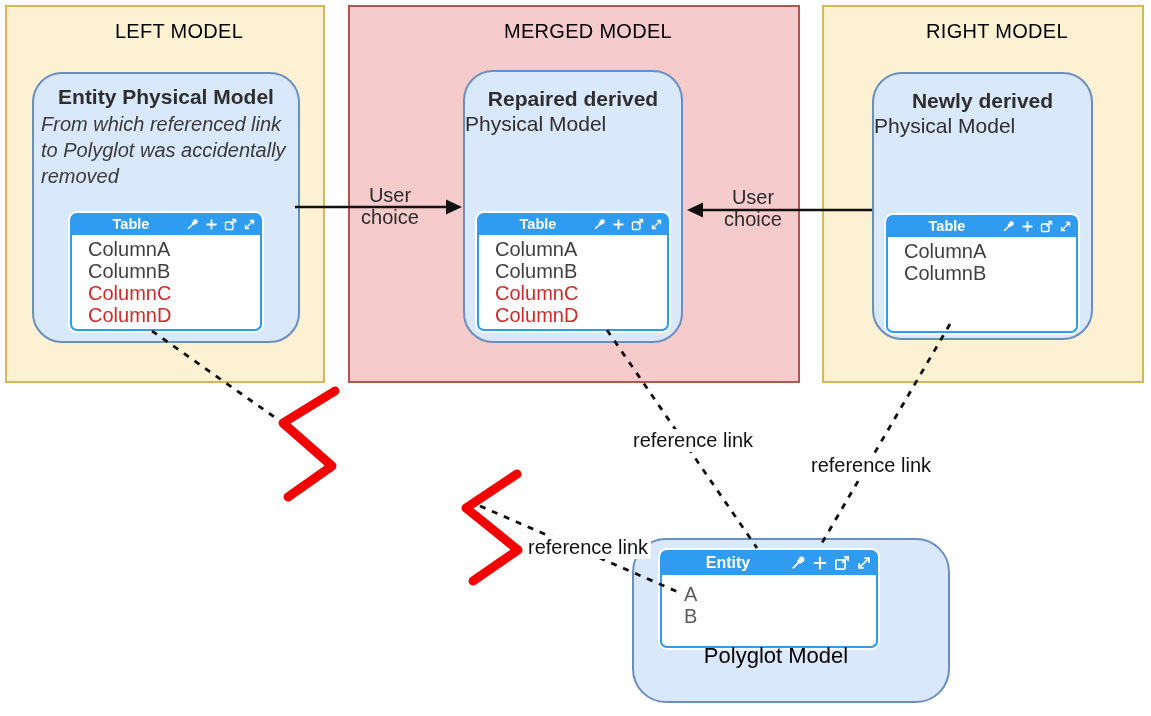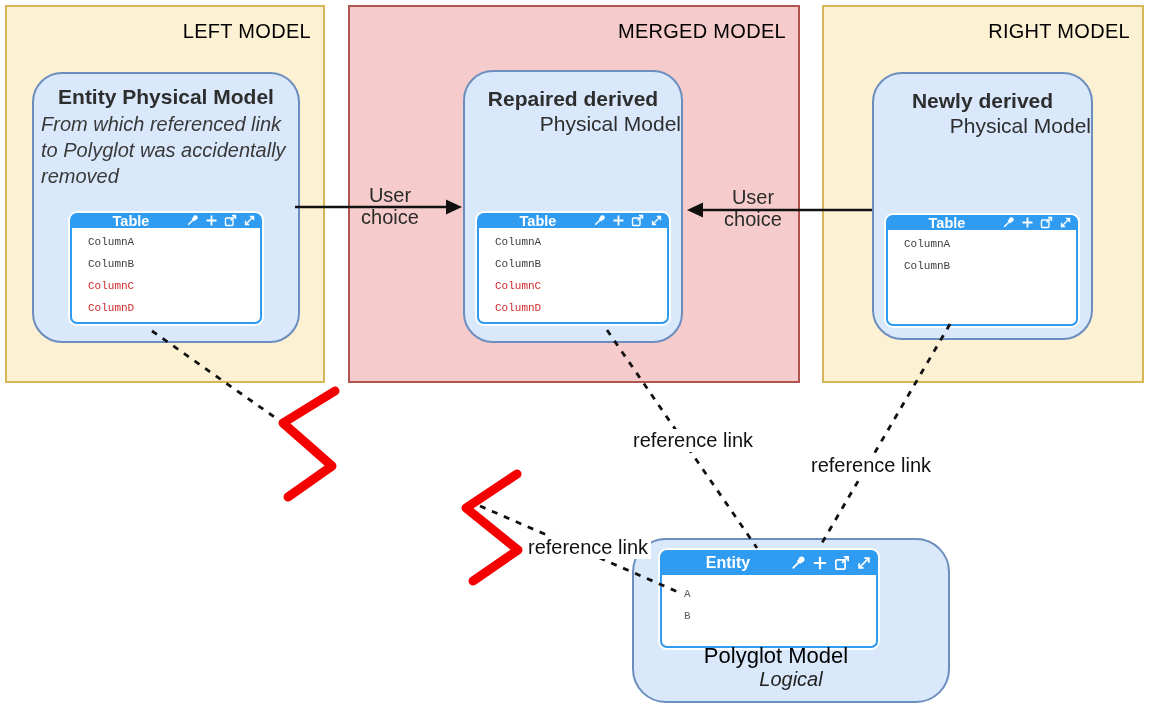--- a/index.html
+++ b/index.html
@@ -11,39 +11,39 @@
     --break-red:#F50000;
     --line-black:#111111;
   }
   html,body{margin:0;padding:0;background:#fff;}
   body{font-family:"Liberation Sans","DejaVu Sans",sans-serif;}
   #canvas{position:relative;width:1151px;height:716px;background:#fff;overflow:hidden;}
 
   .panel{position:absolute;border:2px solid;box-sizing:border-box;z-index:1;}
   .panel.yellow{background:var(--panel-yellow-bg);border-color:var(--panel-yellow-border);}
   .panel.red{background:var(--panel-red-bg);border-color:var(--panel-red-border);}
-  .panel-title{position:absolute;left:0;right:12px;top:13px;text-align:right;
+  .panel-title{position:absolute;left:0;right:12px;top:13px;text-align:center;
     font-size:20px;color:#000;letter-spacing:.3px;margin-left:40px;}
 
   .model-box{position:absolute;background:var(--model-blue-bg);
     border:2px solid var(--model-blue-border);border-radius:30px;box-sizing:border-box;z-index:2;}
   .model-heading{margin-top:10px;text-align:center;font-size:21px;font-weight:bold;color:#2e2e2e;line-height:1.2;}
-  .model-subheading{text-align:right;font-size:21px;color:#2e2e2e;line-height:1.2;}
+  .model-subheading{text-align:left;font-size:21px;color:#2e2e2e;line-height:1.2;}
   .model-subnote{margin:2px auto 0;max-width:250px;text-align:left;font-style:italic;
     font-size:20px;color:#3a3a3a;line-height:1.3;}
 
   .dtable{position:absolute;z-index:3;border-radius:7px;box-shadow:0 0 0 2px rgba(255,255,255,.95);}
   .dtable-header{display:flex;align-items:center;background:var(--table-header-blue);
-    border-radius:7px 7px 0 0;color:#fff;font-weight:bold;height:15px;padding:0 6px 0 10px;}
+    border-radius:7px 7px 0 0;color:#fff;font-weight:bold;height:22px;padding:0 6px 0 10px;}
   .dtable-header .t-title{flex:1;text-align:center;font-size:14.5px;}
   .dtable-header .t-icons{display:flex;align-items:center;gap:6px;margin-left:4px;}
   .dtable-header .t-icons svg{display:block;}
   .dtable-body{background:#fff;border:2px solid var(--table-header-blue);border-top:none;
     border-radius:0 0 7px 7px;padding:3px 0;}
-  .dtable-row{height:22px;line-height:22px;padding-left:16px;font-size:11px;color:#3f3f3f;font-family:Liberation Mono, monospace;}
+  .dtable-row{height:22px;line-height:22px;padding-left:16px;font-size:20px;color:#3f3f3f;}
   .dtable-row.red{color:var(--row-highlight-red);}
   .entity .dtable-header{height:25px;}
   .entity .dtable-header .t-title{font-size:16px;}
   .entity .dtable-row{color:#5c5c5c;padding-left:22px;}
 
   .conn-label{position:absolute;z-index:6;font-size:20px;color:#111;white-space:nowrap;}
   .conn-label.masked{background:#fff;padding:0 3px;}
   .uc-label{position:absolute;z-index:6;width:84px;text-align:center;
     font-size:20px;color:#2b2b2b;line-height:22px;}
 
@@ -83,21 +83,20 @@
     <div class="model-subheading">Physical Model</div>
   </div>
 
   <div class="model-box" style="left:872px;top:72px;width:221px;height:268px;">
     <div class="model-heading" style="margin-top:14px;">Newly derived</div>
     <div class="model-subheading">Physical Model</div>
   </div>
 
   <div class="model-box" style="left:632px;top:538px;width:318px;height:165px;border-radius:34px;"></div>
   <div class="poly-title" style="left:632px;top:643px;width:288px;">Polyglot Model</div>
-  <div class="poly-sub" style="left:632px;top:668px;width:318px;">Logical</div>
 
   <div class="dtable" style="left:70px;top:213px;width:192px;">
     <div class="dtable-header">
       <span class="t-title">Table</span>
       <span class="t-icons">
         <span>
             <svg width="13" height="13" viewBox="0 0 13 13">
               <path d="M2.2 10.8 L7.8 5.2" stroke="#fff" stroke-width="1.5" fill="none"></path>
               <path d="M7 3.4 A2.4 2.4 0 1 1 9.6 6 L8.2 7.4 5.6 4.8 Z" fill="#fff"></path>
             </svg>

